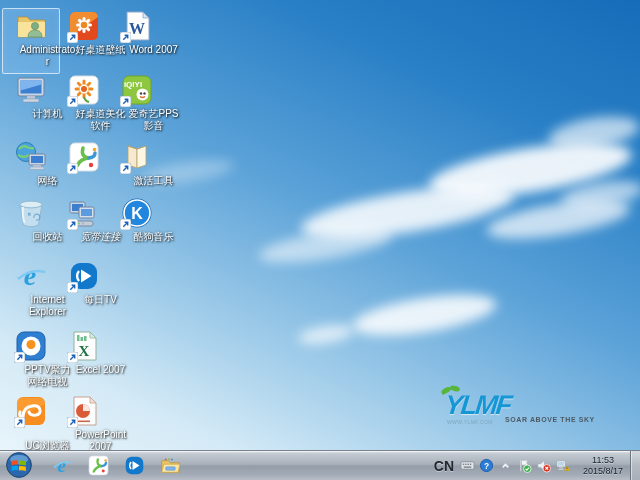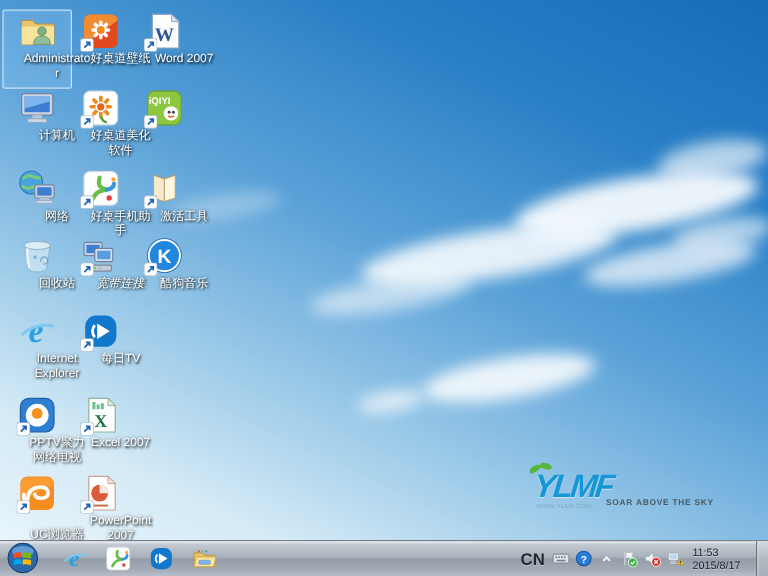--- a/index.html
+++ b/index.html
@@ -48,21 +48,21 @@
   .tb-buttons{position:absolute;left:44px;top:0;height:29px;display:flex;align-items:center;}
   .tb-btn{width:36px;height:27px;display:flex;align-items:center;justify-content:center;cursor:pointer;}
   .tb-btn .tb-glyph{width:23px;height:23px;}
   .tb-btn svg{width:100%;height:100%;display:block;}
 
   .tray{position:absolute;right:11px;top:0;height:29px;display:flex;align-items:center;}
   .tray-lang{font-size:14px;font-weight:bold;color:#23282e;margin-right:4px;cursor:pointer;
     text-shadow:0 1px 0 rgba(255,255,255,.4);}
   .tray-ico{width:15px;height:15px;margin:0 2px;cursor:pointer;}
   .tray-ico svg{width:100%;height:100%;display:block;}
-  .tray-clock{margin-left:5px;width:52px;font-size:9px;line-height:11px;
+  .tray-clock{margin-left:5px;width:52px;text-align:center;font-size:9px;line-height:11px;
     color:#16222e;cursor:pointer;text-shadow:0 1px 0 rgba(255,255,255,.35);}
   .show-desktop{position:absolute;right:0;top:0;width:9px;height:29px;cursor:pointer;
     border-left:1px solid #6e747c;
     background:linear-gradient(180deg,#d5dae0,#b3bac2 50%,#a8afb8);
     box-shadow:inset 1px 0 0 rgba(255,255,255,.5);}
 </style>
 </head>
 <body>
 
 <div class="screen">
@@ -179,20 +179,21 @@
             <circle cx="24.5" cy="20.5" r="1.2" fill="#444"></circle>
             <path d="M20 23.5q2.5 2 5 0" stroke="#e86a2a" stroke-width="1.4" fill="none"></path>
           </svg>
           <div class="shortcut-badge">
             <svg viewBox="0 0 10 10">
               <rect width="10" height="10" rx="2" fill="#fff" stroke="#9fb6c9" stroke-width=".8"></rect>
               <path d="M3 7 7 3M4.2 3H7V5.8" stroke="#1e62b8" stroke-width="1.3" fill="none"></path>
             </svg>
           </div>
         </div>
+        <div class="icon-label">爱奇艺PPS影音</div>
       </div>
       <div class="icon-cell" style="left: 0px; top: 139px;">
         <div class="glyph">
           <svg viewBox="0 0 34 34">
             <circle cx="12" cy="12" r="9.5" fill="#4aa3dd" stroke="#2b7cb8"></circle>
             <path d="M5 9q4-4 8-2t7 1M4 15q5 3 9 1t8 0" stroke="#7fd06c" stroke-width="2.5" fill="none" opacity=".9"></path>
             <rect x="15" y="14" width="16" height="11" rx="1.5" fill="#c9d6e6" stroke="#6f82a0"></rect>
             <rect x="17" y="16" width="12" height="7" fill="#3c7fd0"></rect>
             <rect x="19" y="25" width="8" height="2" fill="#b9c4d4"></rect>
             <rect x="16" y="27" width="14" height="2.5" rx="1" fill="#cdd8e6" stroke="#8a99b0" stroke-width=".5"></rect>
@@ -209,21 +210,20 @@
             <circle cx="24" cy="25" r="2.2" fill="#e8413c"></circle>
             <circle cx="27.5" cy="9.5" r="1.8" fill="#f5a623"></circle>
           </svg>
           <div class="shortcut-badge">
             <svg viewBox="0 0 10 10">
               <rect width="10" height="10" rx="2" fill="#fff" stroke="#9fb6c9" stroke-width=".8"></rect>
               <path d="M3 7 7 3M4.2 3H7V5.8" stroke="#1e62b8" stroke-width="1.3" fill="none"></path>
             </svg>
           </div>
         </div>
-        <div class="icon-label">好桌手机助手</div>
       </div>
       <div class="icon-cell" style="left: 106px; top: 139px;">
         <div class="glyph">
           <svg viewBox="0 0 34 34">
             <path d="M8 6l9 3v19l-9-3Z" fill="#f5ead0" stroke="#b8a16a" stroke-width=".8"></path>
             <path d="M17 9l9-3v19l-9 3Z" fill="#fdf6e2" stroke="#b8a16a" stroke-width=".8"></path>
             <path d="M8 6l9 3 9-3" fill="none" stroke="#b8a16a" stroke-width=".8"></path>
           </svg>
           <div class="shortcut-badge">
             <svg viewBox="0 0 10 10">

